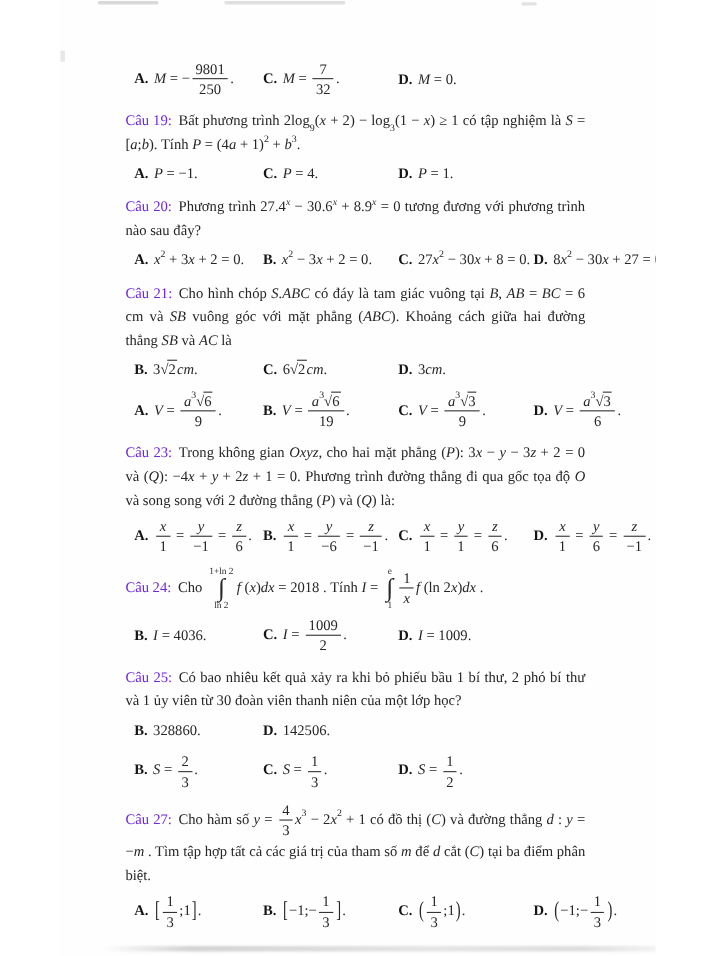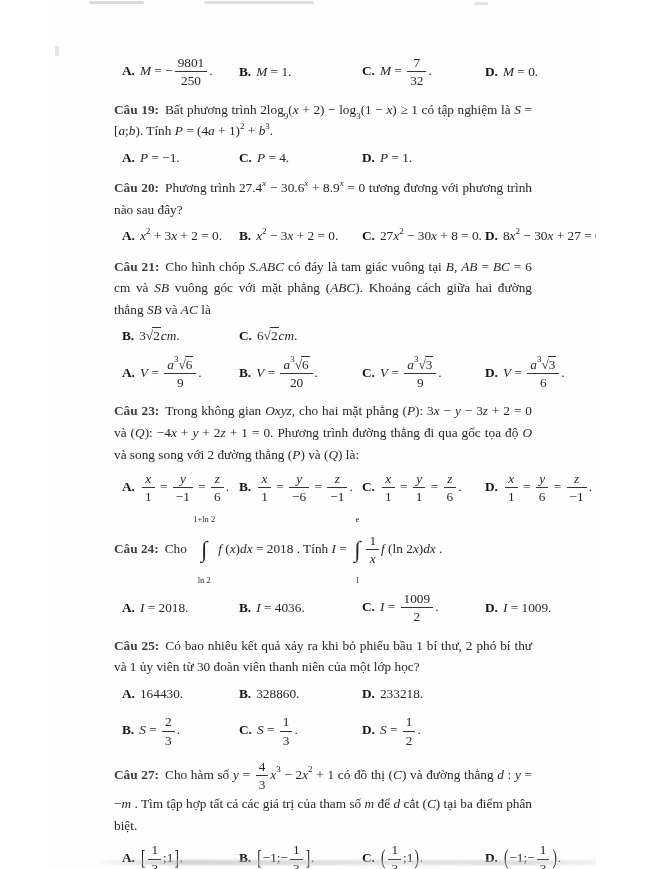--- a/index.html
+++ b/index.html
@@ -24,21 +24,21 @@
     filter:blur(1px);}
   .art-left{top:46px;left:1px;width:4px;height:10px;background:#cfcfcf;opacity:.5;}
 
   .question{margin:0 0 9px 0;}
   .qbody{
     margin:0 0 5px 0;
     text-align:justify;
     line-height:1.62;
   }
   .qbody:empty{display:none;margin:0;}
-  .qlabel{font-weight:bold;color:#404040;margin-right:6px;white-space:nowrap;}
+  .qlabel{font-weight:normal;color:#6d28d9;margin-right:6px;white-space:nowrap;}
   .answers{
     display:grid;
     grid-template-columns:117px 123px 123px 1fr;
     padding-left:8px;
     align-items:center;
     line-height:1.62;
     margin:4px 0 2px 0;
   }
   .answer{white-space:nowrap;overflow:visible;}
   .alabel{font-weight:bold;color:#151515;margin-right:5px;}
@@ -51,21 +51,21 @@
     vertical-align:middle;text-align:center;
     margin:1px 2px;line-height:1.15;justify-content:flex-end;
   }
   .frac .num{display:block;padding:0 3px 1px 3px;border-bottom:1px solid #333;}
   .frac .den{display:block;padding:1px 3px 0 3px;}
   .sqrt{white-space:nowrap;display:inline-block;}
   .sqrt .rad{letter-spacing:-1px;}
   .sqrt .ovl{border-top:1px solid #333;padding:0 1px;}
   .intg{
     display:inline-flex;flex-direction:column;align-items:center;
-    vertical-align:middle;margin:0 3px;line-height:1;gap:15px;
+    vertical-align:middle;margin:0 3px;line-height:1;
   }
   .intg .ilim{font-size:8.5px;line-height:1.1;color:#2c2c2c;}
   .intg .isign{font-size:23px;line-height:.95;padding:0 1px;}
   .big{
     display:inline-block;transform:scaleY(1.55);transform-origin:center 55%;
     vertical-align:middle;margin:0 1px;position:relative;top:-1px;
   }
 </style>
 </head>
 <body>
@@ -76,21 +76,20 @@
   <div class="artifact art-top3"></div>
   <div class="artifact art-left"></div>
   <section id="questions">
   <article class="question">
 
     <div class="answers">
           <span class="answer"><span class="alabel">A.</span><span class="acontent"><span class="it">M</span> = −<span class="frac">
                 <span class="num">9801</span>
                 <span class="den">250</span>
               </span>.</span></span>
-          <span class="answer"><span class="alabel">B.</span><span class="acontent"><span class="it">M</span> = 1.</span></span>
           <span class="answer"><span class="alabel">C.</span><span class="acontent"><span class="it">M</span> = <span class="frac">
                 <span class="num">7</span>
                 <span class="den">32</span>
               </span>.</span></span>
           <span class="answer"><span class="alabel">D.</span><span class="acontent"><span class="it">M</span> = 0.</span></span>
         </div>
   </article>
 
   <article class="question">
     <p class="qbody"><span class="qlabel">Câu 19:</span><span class="qtext">Bất phương trình 2log<sub class="s">9</sub>(<span class="it">x</span> + 2) − log<sub class="s">3</sub>(1 − <span class="it">x</span>) ≥ 1 có tập nghiệm là <span class="it">S</span> = [<span class="it">a</span>;<span class="it">b</span>). Tính <span class="it">P</span> = (4<span class="it">a</span> + 1)<sup class="s">2</sup> + <span class="it">b</span><sup class="s">3</sup>.</span></p>
@@ -109,32 +108,33 @@
           <span class="answer"><span class="alabel">C.</span><span class="acontent">27<span class="it">x</span><sup class="s">2</sup> − 30<span class="it">x</span> + 8 = 0.</span></span>
           <span class="answer"><span class="alabel">D.</span><span class="acontent">8<span class="it">x</span><sup class="s">2</sup> − 30<span class="it">x</span> + 27 = 0.</span></span>
         </div>
   </article>
 
   <article class="question">
     <p class="qbody"><span class="qlabel">Câu 21:</span><span class="qtext">Cho hình chóp <span class="it">S.ABC</span> có đáy là tam giác vuông tại <span class="it">B</span>, <span class="it">AB</span> = <span class="it">BC</span> = 6 cm và <span class="it">SB</span> vuông góc với mặt phẳng (<span class="it">ABC</span>). Khoảng cách giữa hai đường thẳng <span class="it">SB</span> và <span class="it">AC</span> là</span></p>
     <div class="answers">
           <span class="answer"><span class="alabel">B.</span><span class="acontent">3<span class="sqrt"><span class="rad">√</span><span class="ovl">2</span></span><span class="it">cm</span>.</span></span>
           <span class="answer"><span class="alabel">C.</span><span class="acontent">6<span class="sqrt"><span class="rad">√</span><span class="ovl">2</span></span><span class="it">cm</span>.</span></span>
+          <span class="answer"><span class="alabel">D.</span><span class="acontent">3<span class="it">cm</span>.</span></span>
         </div>
   </article>
 
   <article class="question">
     <div class="answers">
           <span class="answer"><span class="alabel">A.</span><span class="acontent"><span class="it">V</span> = <span class="frac">
                 <span class="num"><span class="it">a</span><sup class="s">3</sup><span class="sqrt"><span class="rad">√</span><span class="ovl">6</span></span></span>
                 <span class="den">9</span>
               </span>.</span></span>
           <span class="answer"><span class="alabel">B.</span><span class="acontent"><span class="it">V</span> = <span class="frac">
                 <span class="num"><span class="it">a</span><sup class="s">3</sup><span class="sqrt"><span class="rad">√</span><span class="ovl">6</span></span></span>
-                <span class="den">20</span>
+                <span class="den">19</span>
               </span>.</span></span>
           <span class="answer"><span class="alabel">C.</span><span class="acontent"><span class="it">V</span> = <span class="frac">
                 <span class="num"><span class="it">a</span><sup class="s">3</sup><span class="sqrt"><span class="rad">√</span><span class="ovl">3</span></span></span>
                 <span class="den">9</span>
               </span>.</span></span>
           <span class="answer"><span class="alabel">D.</span><span class="acontent"><span class="it">V</span> = <span class="frac">
                 <span class="num"><span class="it">a</span><sup class="s">3</sup><span class="sqrt"><span class="rad">√</span><span class="ovl">3</span></span></span>
                 <span class="den">6</span>
               </span>.</span></span>
         </div>
@@ -193,36 +193,34 @@
               <span class="ilim">ln 2</span>
             </span><span class="it">f</span> (<span class="it">x</span>)<span class="it">dx</span> = 2018 . Tính <span class="it">I</span> = <span class="intg">
               <span class="ilim">e</span>
               <span class="isign">∫</span>
               <span class="ilim">1</span>
             </span><span class="frac">
               <span class="num">1</span>
               <span class="den"><span class="it">x</span></span>
             </span><span class="it">f</span> (ln 2<span class="it">x</span>)<span class="it">dx</span> .</span></p>
     <div class="answers">
-          <span class="answer"><span class="alabel">A.</span><span class="acontent"><span class="it">I</span> = 2018.</span></span>
           <span class="answer"><span class="alabel">B.</span><span class="acontent"><span class="it">I</span> = 4036.</span></span>
           <span class="answer"><span class="alabel">C.</span><span class="acontent"><span class="it">I</span> = <span class="frac">
                 <span class="num">1009</span>
                 <span class="den">2</span>
               </span>.</span></span>
           <span class="answer"><span class="alabel">D.</span><span class="acontent"><span class="it">I</span> = 1009.</span></span>
         </div>
   </article>
 
   <article class="question">
     <p class="qbody"><span class="qlabel">Câu 25:</span><span class="qtext">Có bao nhiêu kết quả xảy ra khi bỏ phiếu bầu 1 bí thư, 2 phó bí thư và 1 ủy viên từ 30 đoàn viên thanh niên của một lớp học?</span></p>
     <div class="answers">
-          <span class="answer"><span class="alabel">A.</span><span class="acontent">164430.</span></span>
           <span class="answer"><span class="alabel">B.</span><span class="acontent">328860.</span></span>
-          <span class="answer"><span class="alabel">D.</span><span class="acontent">233218.</span></span>
+          <span class="answer"><span class="alabel">D.</span><span class="acontent">142506.</span></span>
         </div>
   </article>
 
   <article class="question">
     <div class="answers">
           <span class="answer"><span class="alabel">B.</span><span class="acontent"><span class="it">S</span> = <span class="frac">
                 <span class="num">2</span>
                 <span class="den">3</span>
               </span>.</span></span>
           <span class="answer"><span class="alabel">C.</span><span class="acontent"><span class="it">S</span> = <span class="frac">

